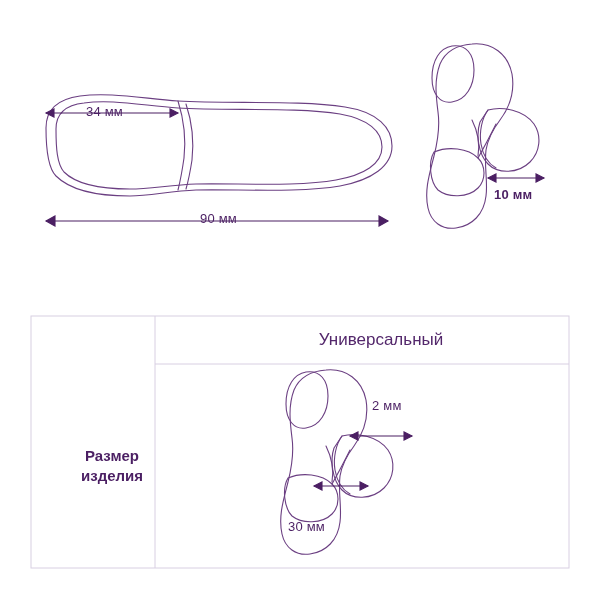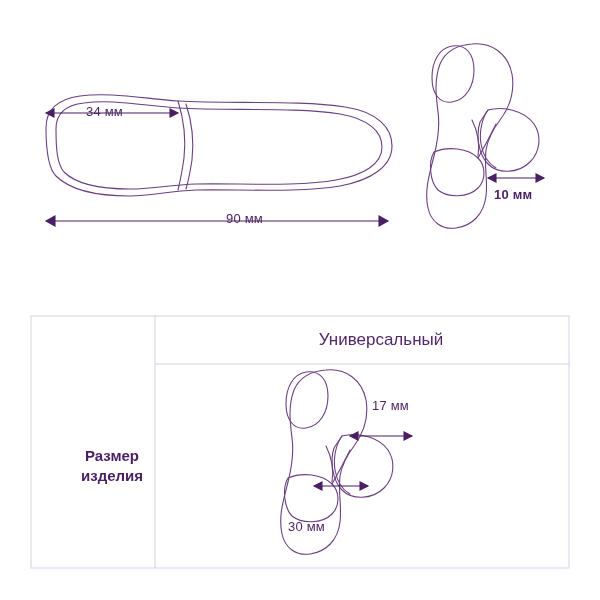--- a/index.html
+++ b/index.html
@@ -24,21 +24,21 @@
   }
   .dim-label {
     position: absolute;
     font-family: "Liberation Sans", sans-serif;
     font-size: 13px;
     color: #4b1f63;
     white-space: nowrap;
     letter-spacing: 0.2px;
   }
   #label-34 { left: 86px;  top: 104px; }
-  #label-90 { left: 200px; top: 211px; margin-left: 26px; }
+  #label-90 { left: 200px; top: 211px; }
   #label-10 { left: 494px; top: 187px; font-weight: bold; }
   #label-17 { left: 372px; top: 398px; }
   #label-20 { left: 288px; top: 519px; }
 
   .tbl-text {
     position: absolute;
     font-family: "Liberation Sans", sans-serif;
     color: #4b1f63;
     padding-left: 19px;
   }
@@ -218,21 +218,21 @@
     </g>
   </svg>
 
   
   <div class="dim-label" id="label-34">34 мм</div>
 
   <div class="dim-label" id="label-90">90 мм</div>
 
   <div class="dim-label" id="label-10">10 мм</div>
 
-  <div class="dim-label" id="label-17">17 мм</div>
+  <div class="dim-label" id="label-17">2 мм</div>
 
   <div class="dim-label" id="label-20">30 мм</div>
 
   <div class="tbl-text" id="tbl-header">Универсальный</div>
 
   <div class="tbl-text" id="tbl-rowlabel">
     <span>Размер</span>
     <span>изделия</span>
   </div>
 

